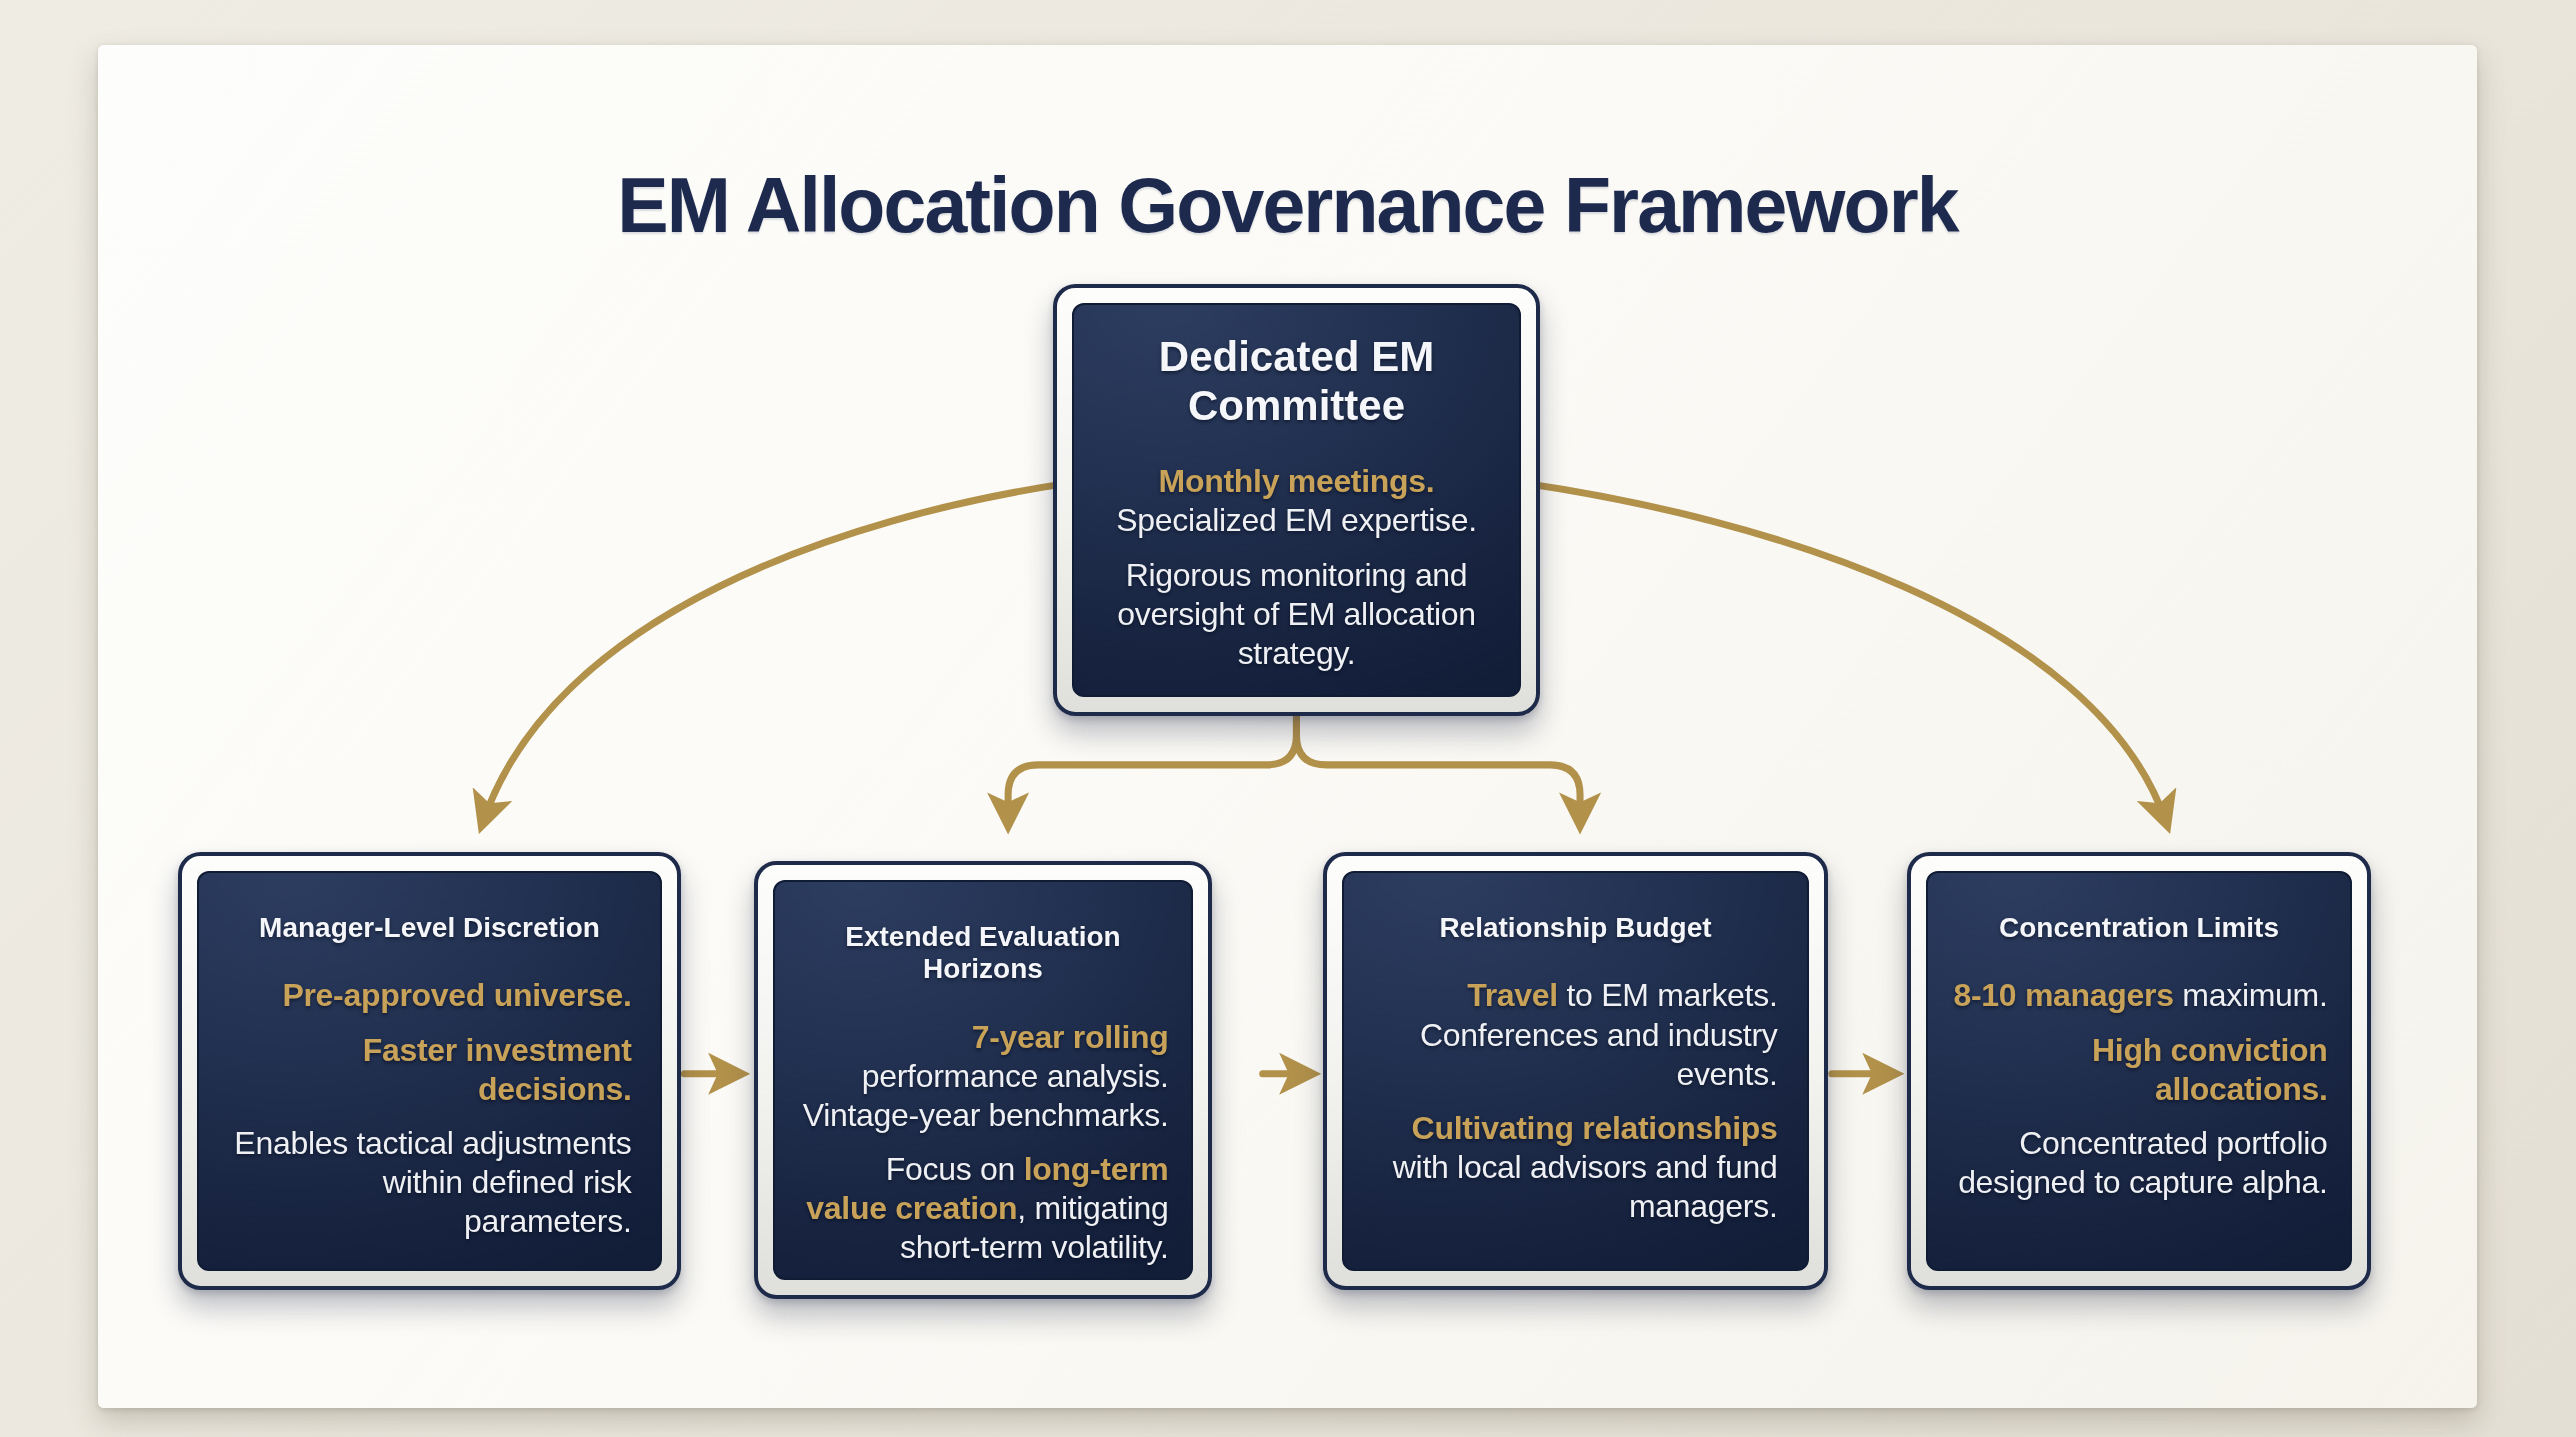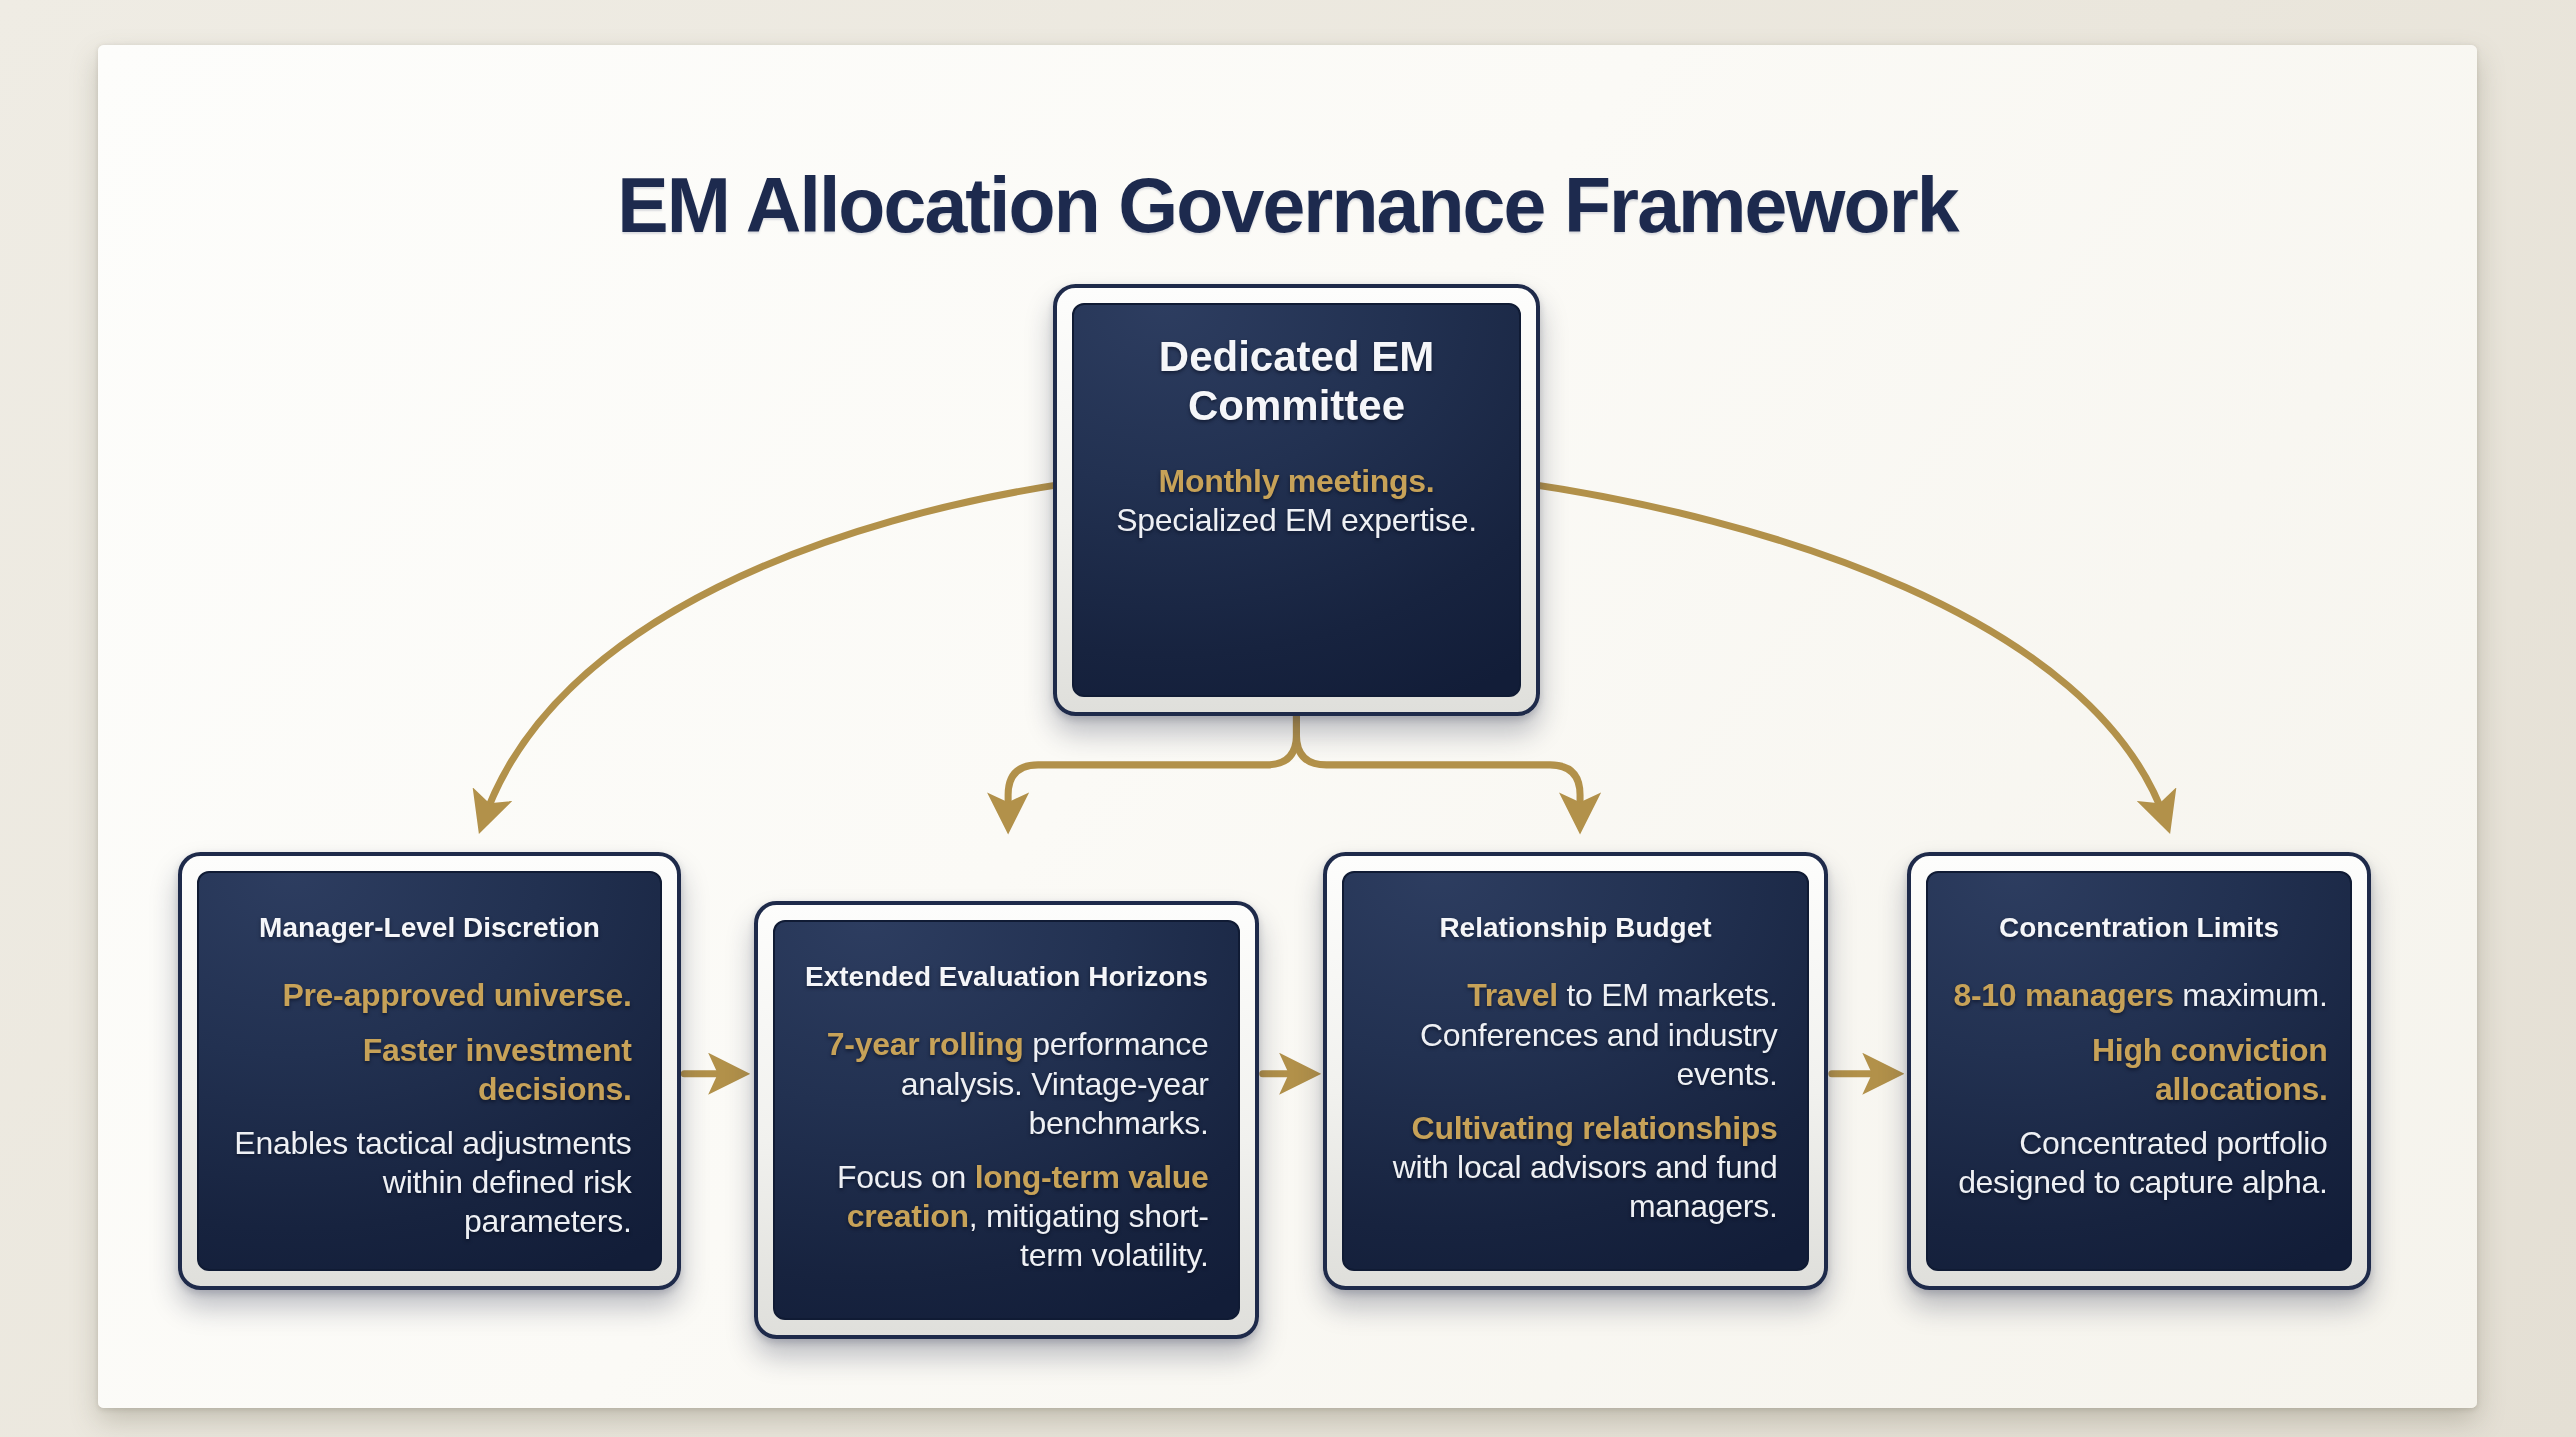--- a/index.html
+++ b/index.html
@@ -80,36 +80,37 @@
       <path d="M1349,1147 L1398,1147" marker-end="url(#ah)"></path>
       <path d="M1957,1147 L2021,1147" marker-end="url(#ah)"></path>
     </g>
   </svg>
 
   <section class="node top-node" style="left:1053px;top:284px;width:487px;height:432px;">
     <div class="node-inner">
       <h2 class="node-title">Dedicated EM Committee</h2>
       <div class="node-body">
         <p><span class="gold">Monthly meetings.</span><span> Specialized EM expertise.</span></p>
+        <p><span>Rigorous monitoring and oversight of EM allocation strategy.</span></p>
       </div>
     </div>
   </section>
 
   <section class="node child-node" style="left:178px;top:852px;width:503px;height:438px;">
     <div class="node-inner">
       <h2 class="node-title tw-380">Manager-Level Discretion</h2>
       <div class="node-body">
         <p><span class="gold">Pre-approved universe.</span></p>
         <p><span class="gold">Faster investment decisions.</span></p>
         <p><span>Enables tactical adjustments within defined risk parameters.</span></p>
       </div>
     </div>
   </section>
 
-  <section class="node child-node" style="left:754px;top:901px;width:505px;height:438px;">
+  <section class="node child-node" style="left:754px;top:861px;width:458px;height:438px;">
     <div class="node-inner">
       <h2 class="node-title tw-430">Extended Evaluation Horizons</h2>
       <div class="node-body">
         <p><span class="gold">7-year rolling</span><span> performance analysis. Vintage-year benchmarks.</span></p>
         <p><span>Focus on </span><span class="gold">long-term value creation</span><span>, mitigating short-term volatility.</span></p>
       </div>
     </div>
   </section>
 
   <section class="node child-node" style="left:1323px;top:852px;width:505px;height:438px;">

